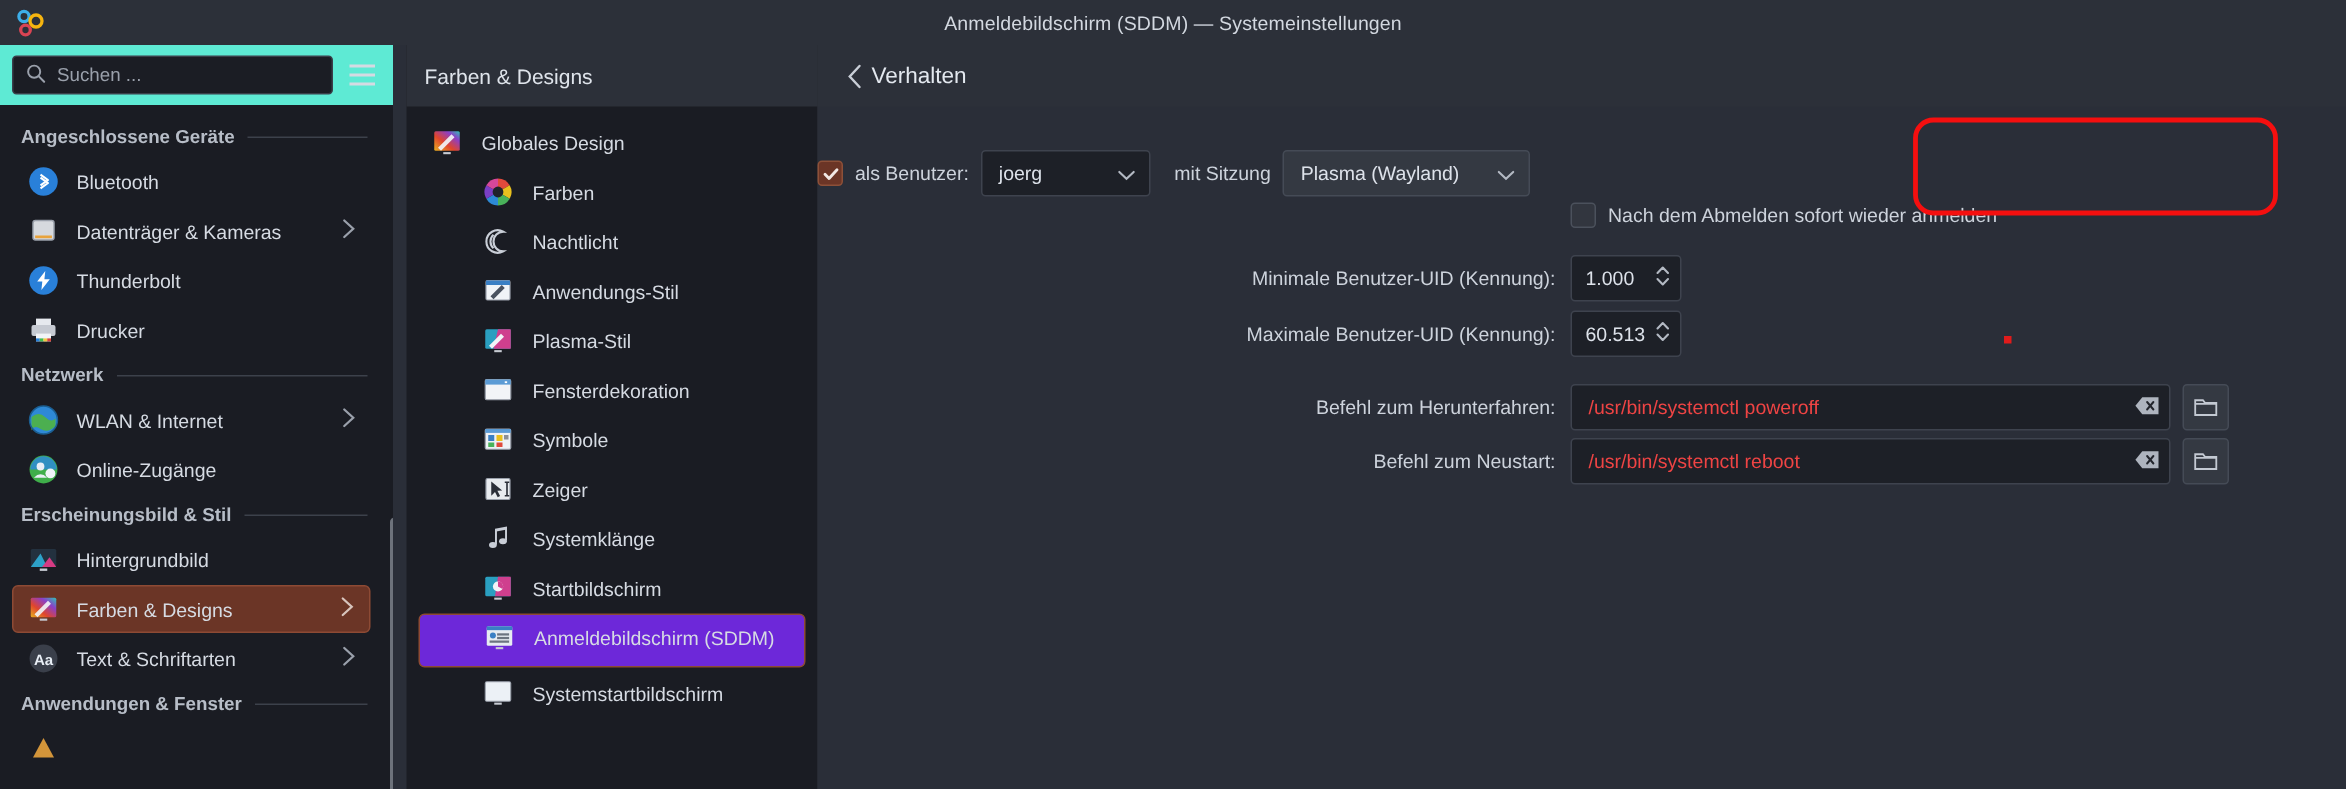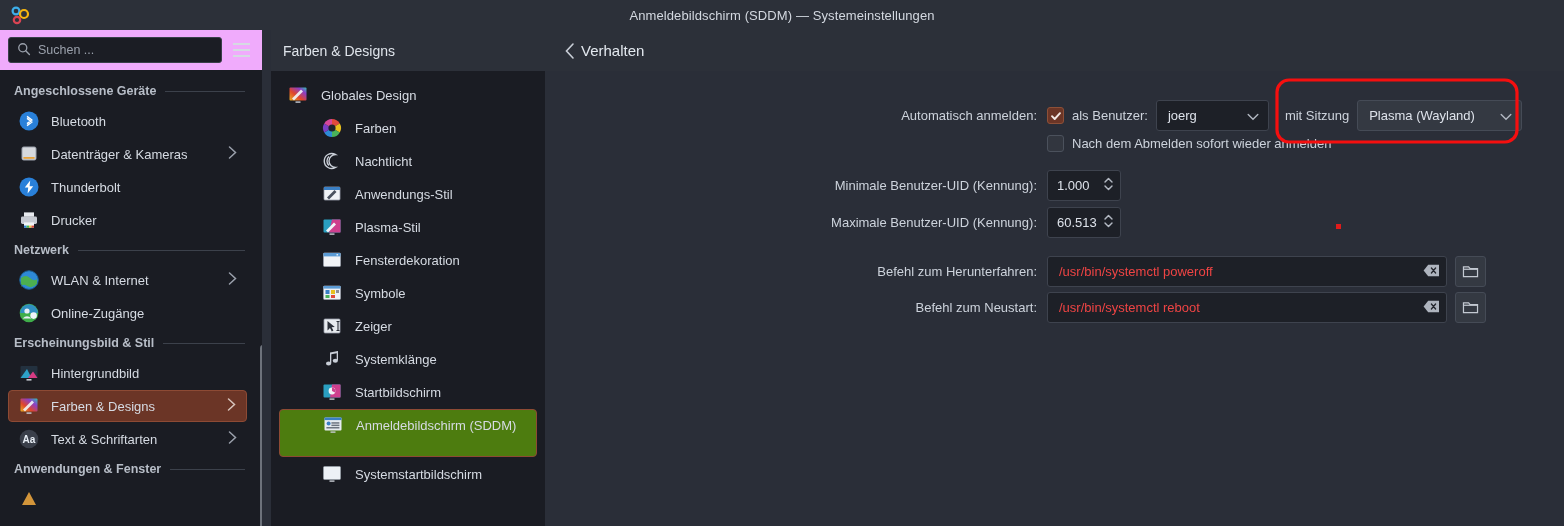--- a/index.html
+++ b/index.html
@@ -36,21 +36,21 @@
   }
 
   
   #sidebar {
     position: absolute; left: 0; top: 30px; width: 262px; height: 496px;
     background: #1a1c23;
     overflow: hidden;
   }
   #sidebar-topbar {
     position: absolute; left: 0; top: 0; width: 262px; height: 40px;
-    background: #f0abfc;
+    background: #5eead4;
     display: flex; align-items: center; padding: 0 8px; gap: 6px;
   }
   #search-box {
     flex: 1 1 auto; height: 26px; background: #1b1d24;
     border: 1px solid #3a3f4a; border-radius: 3px;
     display: flex; align-items: center; padding: 0 8px; gap: 7px;
   }
   #search-box .mag { flex: 0 0 auto; }
   #search-input-text {
     font-size: 12.5px; color: #9aa0ab; font-family: "Liberation Sans", sans-serif;
@@ -112,21 +112,21 @@
   #midcol-header-title {
     font-size: 14px; color: #dfe4eb; font-family: "Liberation Sans", sans-serif;
   }
   #midcol-list { position: absolute; left: 0; top: 41px; width: 274px; height: 455px; padding-top: 7px; }
   .mc-item {
     display: flex; align-items: center; gap: 12px;
     margin: 1px 8px; padding: 5px 8px; border-radius: 4px; cursor: pointer;
   }
   .mc-item .mc-label { font-size: 13px; color: #d6dbe3; font-family: "Liberation Sans", sans-serif; white-space: nowrap; }
   .mc-item.indent { padding-left: 42px; }
-  .mc-item.selected { background: #4d7c0f; border: 1px solid #8d4a34; padding-top: 4px; padding-bottom: 20px; }
+  .mc-item.selected { background: #6d28d9; border: 1px solid #8d4a34; padding-top: 4px; padding-bottom: 8px; }
 
   
   #main {
     position: absolute; left: 545px; top: 30px; width: 1019px; height: 496px;
     background: #2a2e38;
   }
   #main-header {
     position: absolute; left: 0; top: 0; width: 1019px; height: 41px;
     background: #2c3039; display: flex; align-items: center; padding-left: 14px;
   }
@@ -605,21 +605,20 @@
       <svg width="14" height="18" viewBox="0 0 14 18">
           <path d="M10 2 L3.5 9 L10 16" fill="none" stroke="#c9ced7" stroke-width="1.6" stroke-linecap="round"></path>
         </svg>
     </div>
     <span id="main-header-title">Verhalten</span>
   </div>
 
   <div id="form">
 
     <div class="row">
-      <span class="row-label">Automatisch anmelden:</span>
       <div class="row-body">
         <div class="chk">
           <svg width="12" height="12" viewBox="0 0 12 12">
               <path d="M2 6.2 L4.7 9 L10 3.2" fill="none" stroke="#f2e8e4" stroke-width="1.9" stroke-linecap="round" stroke-linejoin="round"></path>
             </svg>
         </div>
         <span class="inline-label">als Benutzer:</span>
         <div class="combo" style="width:113px">
           <span class="combo-text">joerg</span>
           <span>

